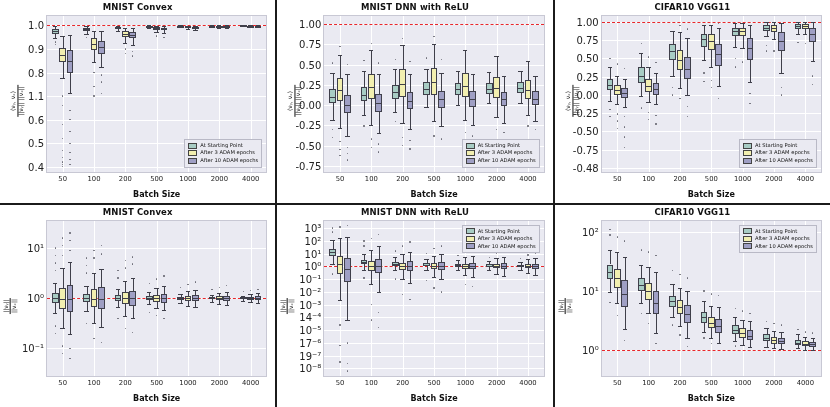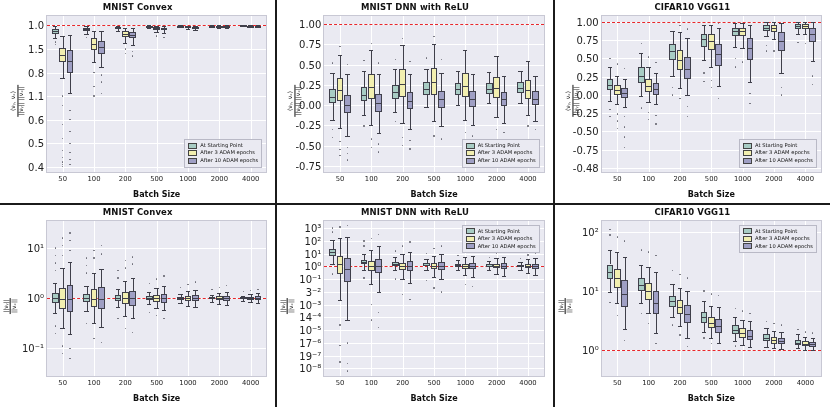--- a/index.html
+++ b/index.html
@@ -88,21 +88,21 @@
         <div class="ytick" style="top: 96.9697%;">0.4</div>
         <div class="gridline-h" style="top: 81.8182%;"></div>
         <div class="ytick" style="top: 81.8182%;">0.5</div>
         <div class="gridline-h" style="top: 66.6667%;"></div>
         <div class="ytick" style="top: 66.6667%;">0.6</div>
         <div class="gridline-h" style="top: 51.5152%;"></div>
         <div class="ytick" style="top: 51.5152%;">1.1</div>
         <div class="gridline-h" style="top: 36.3636%;"></div>
         <div class="ytick" style="top: 36.3636%;">0.8</div>
         <div class="gridline-h" style="top: 21.2121%;"></div>
-        <div class="ytick" style="top: 21.2121%;">1.5</div>
+        <div class="ytick" style="top: 21.2121%;">0.9</div>
         <div class="gridline-h" style="top: 6.06061%;"></div>
         <div class="ytick" style="top: 6.06061%;">1.0</div>
         <div class="gridline-v" style="left: 7.14286%;"></div>
         <div class="xtick" style="left: 7.14286%;">50</div>
         <div class="gridline-v" style="left: 21.4286%;"></div>
         <div class="xtick" style="left: 21.4286%;">100</div>
         <div class="gridline-v" style="left: 35.7143%;"></div>
         <div class="xtick" style="left: 35.7143%;">200</div>
         <div class="gridline-v" style="left: 50%;"></div>
         <div class="xtick" style="left: 50%;">500</div>
@@ -944,21 +944,21 @@
         <div class="ytick" style="top: 86.8852%;">19⁻⁷</div>
         <div class="gridline-h" style="top: 78.6885%;"></div>
         <div class="ytick" style="top: 78.6885%;">17⁻⁶</div>
         <div class="gridline-h" style="top: 70.4918%;"></div>
         <div class="ytick" style="top: 70.4918%;">10⁻⁵</div>
         <div class="gridline-h" style="top: 62.2951%;"></div>
         <div class="ytick" style="top: 62.2951%;">14⁻⁴</div>
         <div class="gridline-h" style="top: 54.0984%;"></div>
         <div class="ytick" style="top: 54.0984%;">10⁻³</div>
         <div class="gridline-h" style="top: 45.9016%;"></div>
-        <div class="ytick" style="top: 45.9016%;">3⁻²</div>
+        <div class="ytick" style="top: 45.9016%;">10⁻²</div>
         <div class="gridline-h" style="top: 37.7049%;"></div>
         <div class="ytick" style="top: 37.7049%;">10⁻¹</div>
         <div class="gridline-h" style="top: 29.5082%;"></div>
         <div class="ytick" style="top: 29.5082%;">10⁰</div>
         <div class="gridline-h" style="top: 21.3115%;"></div>
         <div class="ytick" style="top: 21.3115%;">10¹</div>
         <div class="gridline-h" style="top: 13.1148%;"></div>
         <div class="ytick" style="top: 13.1148%;">10²</div>
         <div class="gridline-h" style="top: 4.91803%;"></div>
         <div class="ytick" style="top: 4.91803%;">10³</div>

